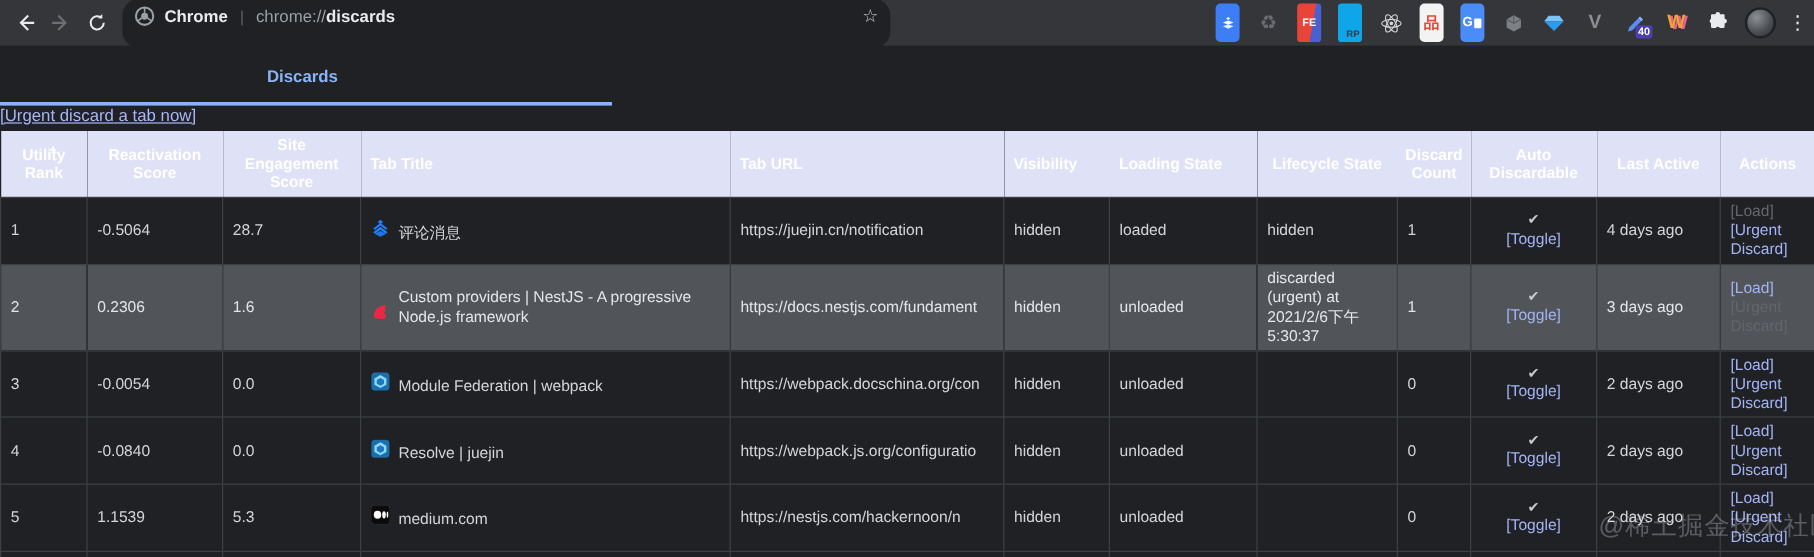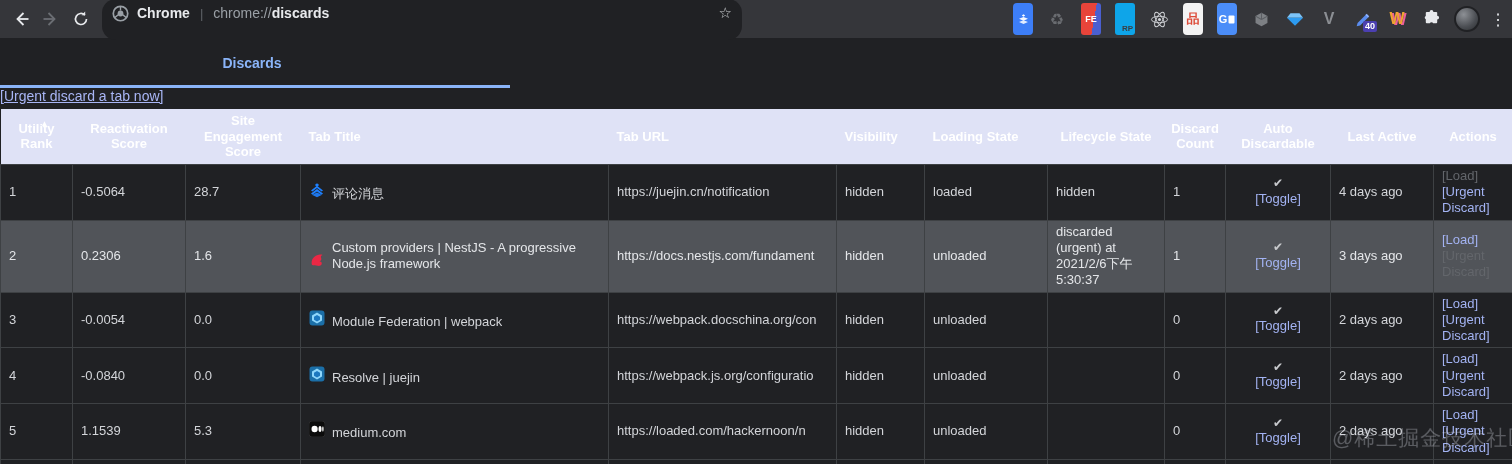--- a/index.html
+++ b/index.html
@@ -304,21 +304,21 @@
             <span class="titlecell">
               <span><svg class="fav" viewBox="0 0 16 16">
                   <rect width="16" height="16" rx="3" fill="#0b0b0b" stroke="#444" stroke-width="0.5"></rect>
                   <ellipse cx="5.6" cy="8" rx="3.1" ry="3.3" fill="#fff"></ellipse>
                   <ellipse cx="11" cy="8" rx="1.5" ry="3" fill="#fff"></ellipse>
                   <ellipse cx="13.9" cy="8" rx="0.7" ry="2.7" fill="#fff"></ellipse>
                 </svg></span>
               <span class="ttl">medium.com</span>
             </span>
           </td>
-          <td class="url-cell">https://loaded.com/hackernoon/n</td>
+          <td class="url-cell">https://nestjs.com/hackernoon/n</td>
           <td>hidden</td>
           <td>unloaded</td>
           <td></td>
           <td>0</td>
           <td class="center"><div class="check">✔</div><a class="toggle-link">[Toggle]</a></td>
           <td>2 days ago</td>
           <td><a class="act">[Load]</a> <a class="act">[Urgent Discard]</a></td>
         </tr>
         <tr style="height: 47px;">
           <td>6</td>

